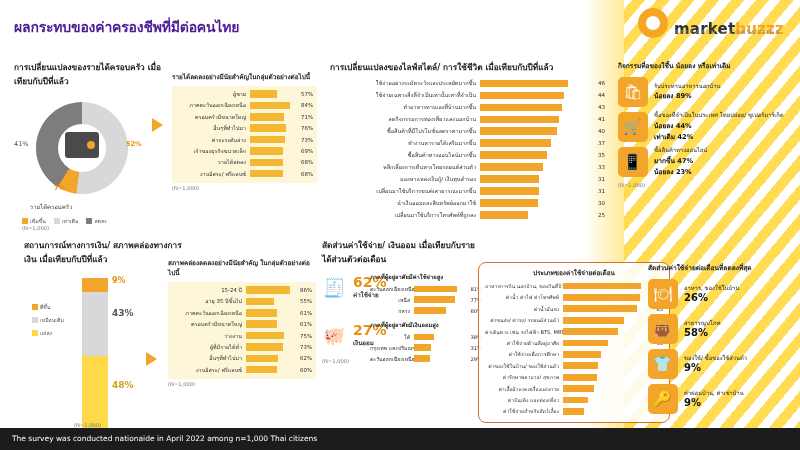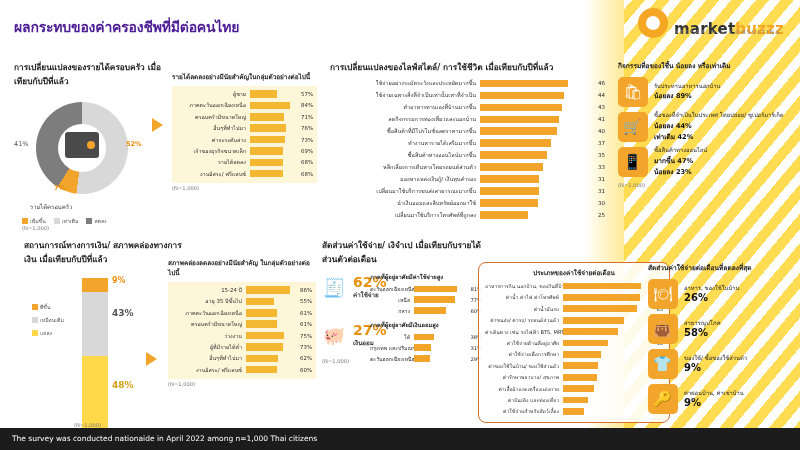--- a/index.html
+++ b/index.html
@@ -480,21 +480,21 @@
           <div class="bartrack" style="height: 7.5px;">
             <div class="barfill" style="height: 7.5px; width: 60%; background: rgb(244, 183, 49);"></div>
           </div>
           <div class="barval" style="font-size: 5.4px;">60%</div>
         </div>
       </div>
     <div class="note" style="margin-top:2px;">(N=1,000)</div>
   </div>
 
   <div class="sec" style="left:322px; top:238px; width:160px;">
-    <div class="sec-title">สัดส่วนค่าใช้จ่าย/ เงิจำเป เมื่อเทียบกับรายได้ส่วนตัวต่อเดือน</div>
+    <div class="sec-title">สัดส่วนค่าใช้จ่าย/ เงินออม เมื่อเทียบกับรายได้ส่วนตัวต่อเดือน</div>
 
     <div style="position:relative; margin-top:8px;">
       <div class="stat-blk">
         <div class="icon-plain">🧾</div>
         <div>
           <div class="stat-num">62%</div>
           <div class="stat-lbl">ค่าใช้จ่าย</div>
         </div>
       </div>
       <div style="position:absolute; left:48px; top:-2px; width:112px;">

